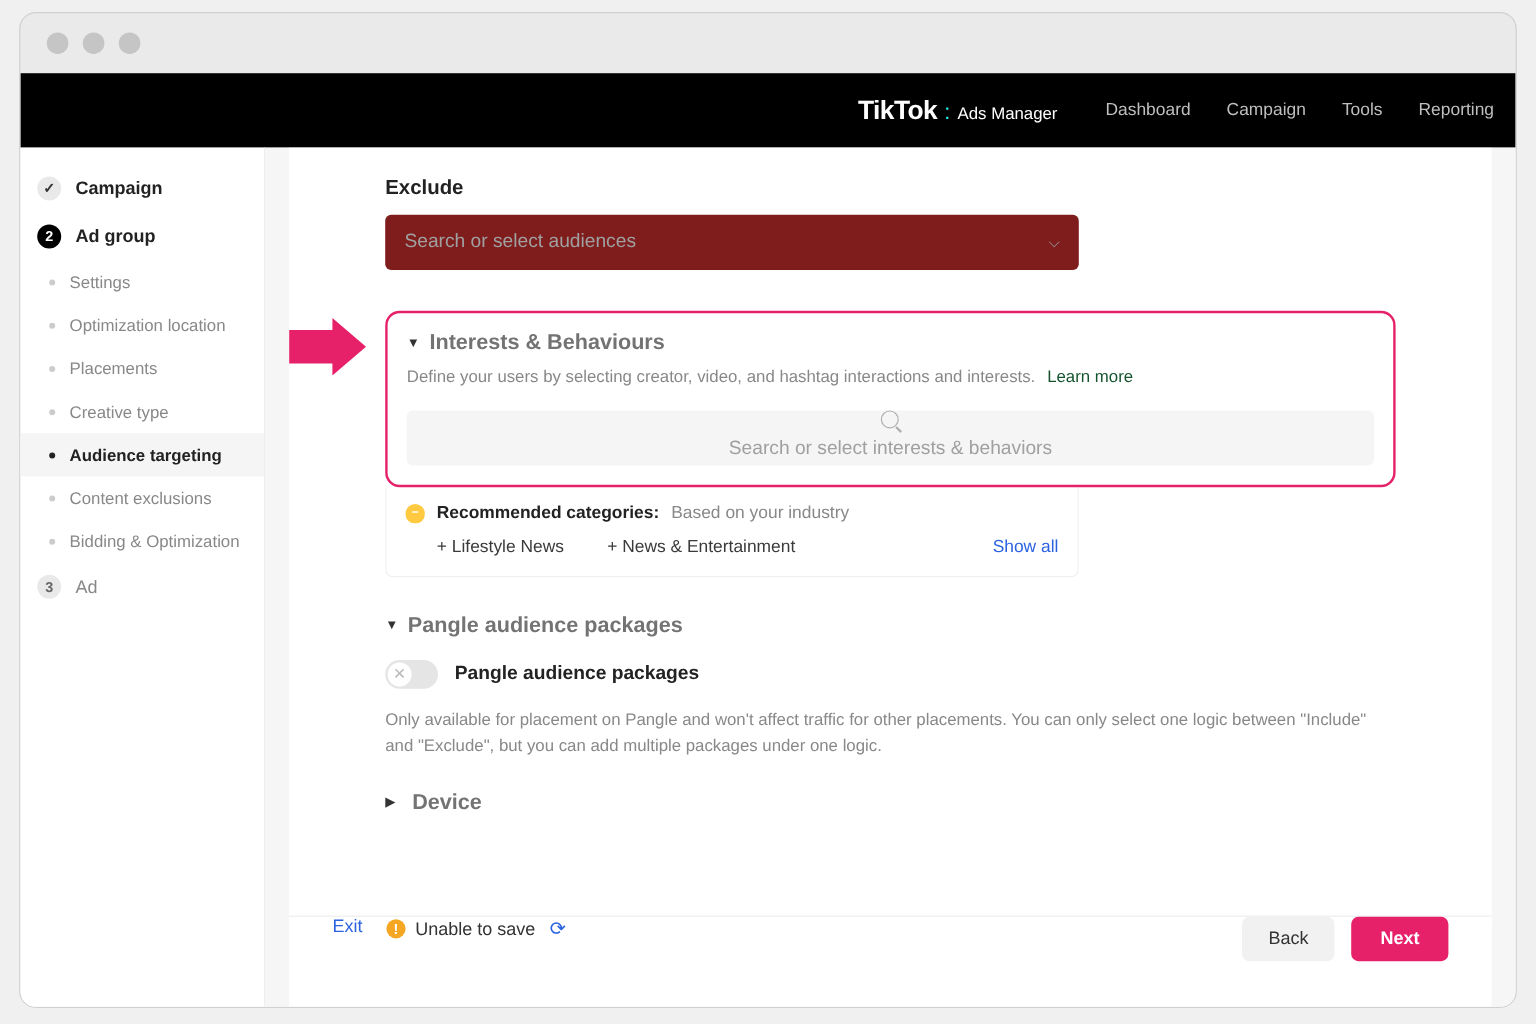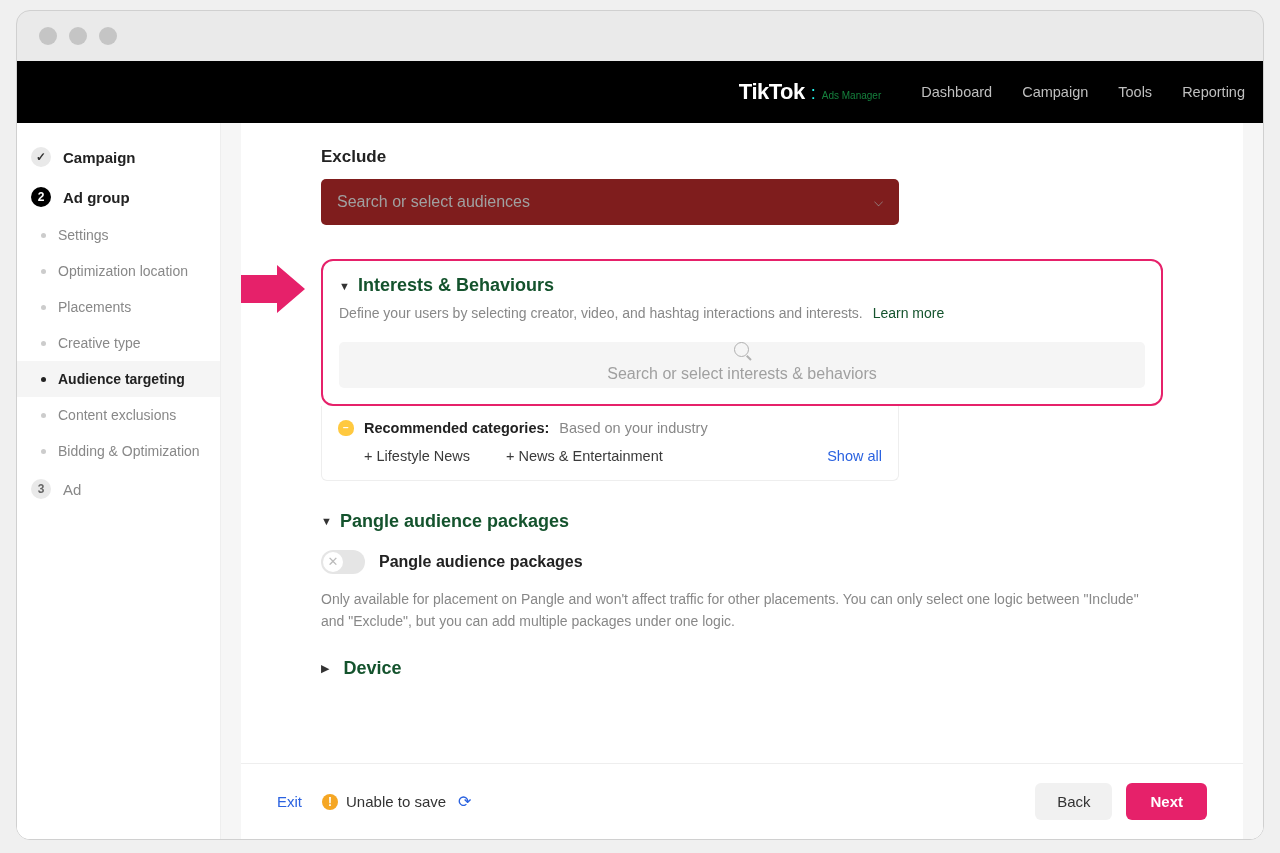--- a/index.html
+++ b/index.html
@@ -36,21 +36,21 @@
     background: #000;
     color: #fff;
     display: flex;
     align-items: center;
     padding: 0 18px;
     gap: 40px;
     justify-content: flex-end;
   }
   .brand { display: flex; align-items: baseline; gap: 6px; }
   .brand-logo { font-weight: 800; font-size: 22px; letter-spacing: -0.5px; }
-  .brand-sub { font-size: 10px; color: #15803d; }
+  .brand-sub { font-size: 14px; color: #ffffff; }
   .brand-dots { font-size: 18px; color: #25f4ee; }
   .nav { display: flex; gap: 30px; }
   .nav-item { color: #bfbfbf; font-size: 14.5px; cursor: pointer; }
 
   
   .sidebar {
     position: absolute;
     top: 62px;
     left: 0;
     width: 204px;
@@ -113,21 +113,21 @@
     border-radius: 12px;
     padding: 14px 16px 16px;
     position: relative;
   }
   .arrow-callout {
     position: absolute; left: -96px; top: 4px;
     width: 80px; height: 48px;
   }
   .collapse-row { display: flex; align-items: center; gap: 8px; }
   .tri { font-size: 11px; color: #333; }
-  .collapse-title { font-size: 18px; font-weight: 600; color: #14532d; }
+  .collapse-title { font-size: 18px; font-weight: 600; color: #737373; }
   .sub-desc { font-size: 14px; color: #888; margin-top: 8px; line-height: 1.4; }
   .learn-link { color: #14532d; cursor: pointer; margin-left: 6px; }
   .search-box {
     margin-top: 18px;
     background: #f5f5f5;
     border-radius: 5px;
     height: 46px;
     display: flex; align-items: center; gap: 8px;
     padding: 0 14px;
     color: #a0a0a0; font-size: 16px; flex-direction: column;
@@ -166,21 +166,21 @@
   .toggle-label { font-size:16px; font-weight:700; color:#222; }
   .pangle-desc { font-size:14px; color:#888; margin-top:14px; line-height:1.6; max-width: 820px; }
 
   .device-block { margin-top: 26px; }
   .tri-right { font-size: 11px; color:#333; margin-right: 6px; }
 
   
   .footer {
     position:absolute; left:20px; right:20px; bottom:0; height:76px;
     background:#fff; border-top:1px solid #eee;
-    display:flex; align-items:center; padding:0 36px; gap:20px;
+    display:flex; align-items:flex-start; padding:0 36px; gap:20px;
   }
   .exit { color:#2a62e0; font-size:15px; cursor:pointer; }
   .warn { display:flex; align-items:center; gap:8px; font-size:15px; color:#333; }
   .warn-icon { width:16px; height:16px; border-radius:50%; background:#f5a623; color:#fff; font-size:12px; display:flex; align-items:center; justify-content:center; font-weight:700; }
   .refresh { color:#2a62e0; font-size:16px; cursor:pointer; margin-left:4px; }
   .footer-right { margin-left:auto; display:flex; gap:14px; }
   .btn-back { background:#f1f1f1; color:#333; border:none; border-radius:6px; padding:10px 22px; font-size:15px; cursor:pointer; }
   .btn-next { background:#e6216a; color:#fff; border:none; border-radius:6px; padding:10px 24px; font-size:15px; font-weight:600; cursor:pointer; }
 
   .exclude-wrap { width: 578px; }

